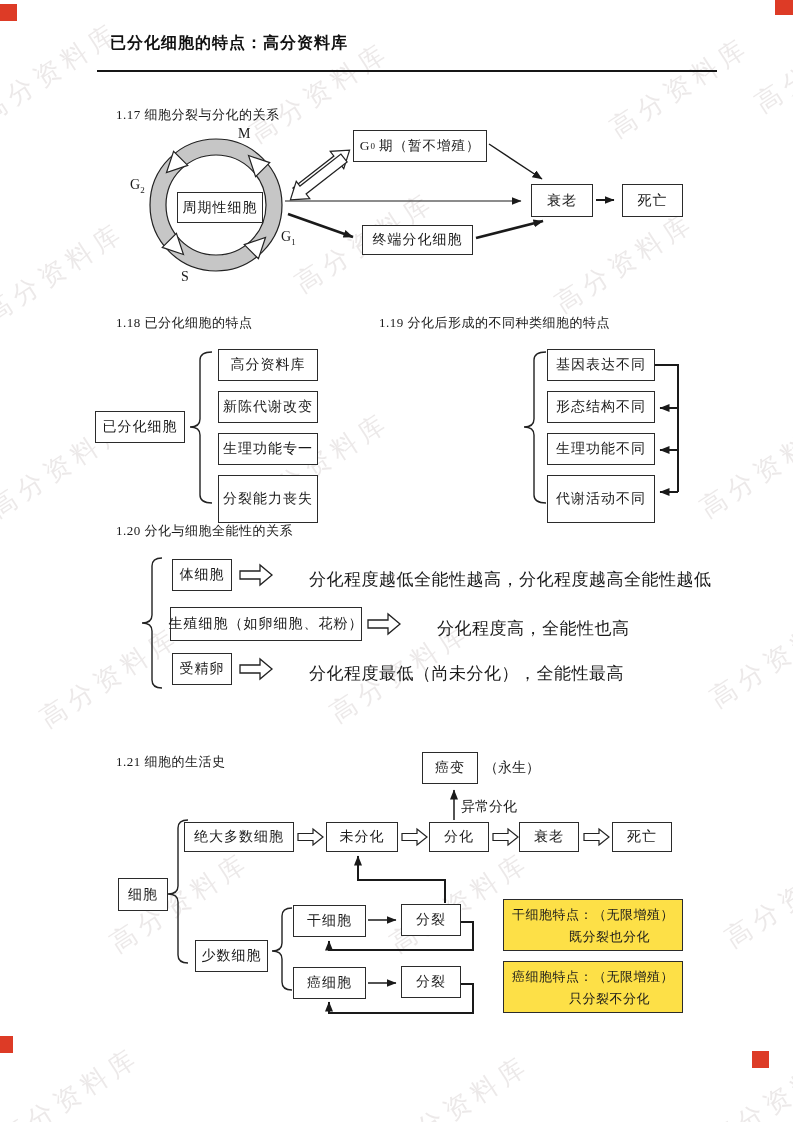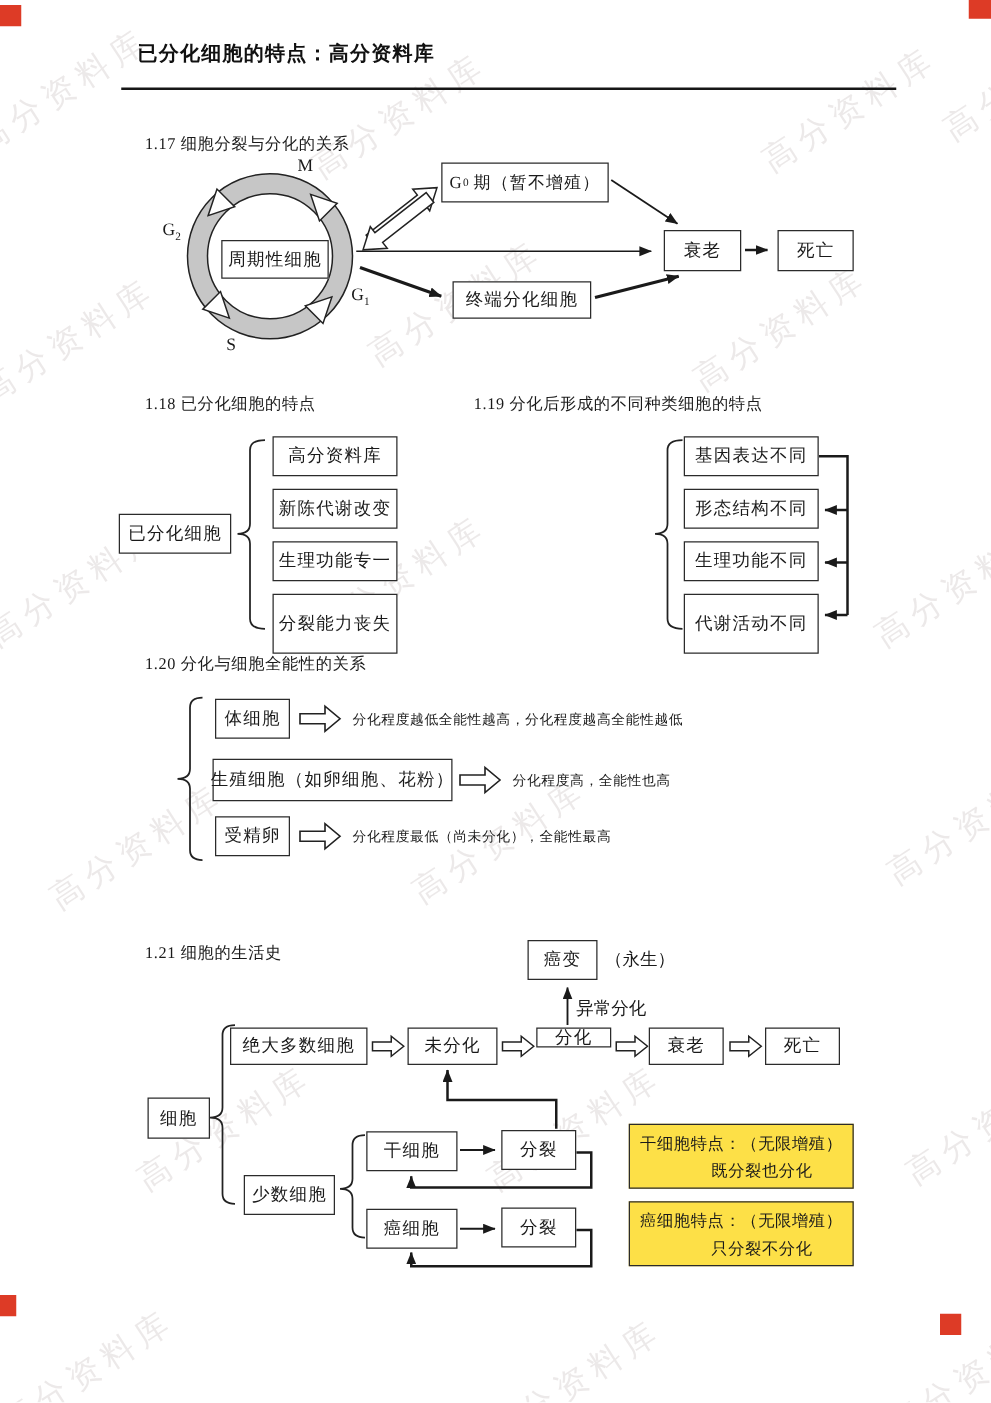--- a/index.html
+++ b/index.html
@@ -7,21 +7,21 @@
         font-family:"Liberation Serif","DejaVu Serif",serif;color:#1a1a1a;}
   .wm{position:absolute;font-size:26px;letter-spacing:6px;color:rgba(186,176,176,0.28);
       transform:rotate(-33deg);white-space:nowrap;z-index:0;
       font-family:"Liberation Sans","DejaVu Sans",sans-serif;}
   .layer-svg{position:absolute;left:0;top:0;z-index:1;}
   .bx{position:absolute;border:1.3px solid #2b2b2b;background:#fff;display:flex;
       align-items:center;justify-content:center;font-size:14px;letter-spacing:1px;
       z-index:2;box-sizing:border-box;white-space:nowrap;}
   .title{position:absolute;z-index:2;font-size:13px;letter-spacing:0.5px;white-space:nowrap;margin-left:24px;}
   .lbl{position:absolute;z-index:2;font-size:14px;white-space:nowrap;}
-  .desc{position:absolute;z-index:2;font-size:11px;letter-spacing:0.5px;white-space:nowrap;font-weight:500;}
+  .desc{position:absolute;z-index:2;font-size:17px;letter-spacing:0.5px;white-space:nowrap;font-weight:500;margin-left:27px;}
   .header-txt{position:absolute;left:110px;top:33px;z-index:2;font-size:16px;font-weight:bold;
       letter-spacing:1px;font-family:"Liberation Sans","DejaVu Sans",sans-serif;color:#111;}
   .hr{position:absolute;left:97px;top:70px;width:620px;height:0;border-top:2px solid #161616;z-index:2;}
   .footer-txt{position:absolute;left:247px;top:1030px;width:200px;text-align:center;
       font-size:13px;letter-spacing:1px;z-index:2;}
   .red-sq{position:absolute;background:var(--red,#dd3b26);z-index:3;}
   .note{position:absolute;border:1.4px solid #2b2b2b;background:#fde047;z-index:2;
       font-size:13px;letter-spacing:0.5px;padding:6px 8px;box-sizing:border-box;}
   .note .l2{text-align:right;padding-right:24px;margin-top:4px;}
   sub{font-size:9px;}
@@ -165,21 +165,21 @@
   <div class="desc" style="left:282px;top:662px">分化程度最低（尚未分化），全能性最高</div>
 
   <div class="title" style="left:92px;top:753px">1.21 细胞的生活史</div>
   <div class="bx" style="left:422px;top:752px;width:56px;height:32px">癌变</div>
   <div class="lbl" style="left:484px;top:759px">（永生）</div>
   <div class="lbl" style="left:461px;top:798px">异常分化</div>
 
   <div class="bx" style="left:118px;top:878px;width:50px;height:33px">细胞</div>
   <div class="bx" style="left:184px;top:822px;width:110px;height:30px">绝大多数细胞</div>
   <div class="bx" style="left:326px;top:822px;width:72px;height:30px">未分化</div>
-  <div class="bx" style="left:429px;top:822px;width:60px;height:16px">分化</div>
+  <div class="bx" style="left:429px;top:822px;width:60px;height:30px">分化</div>
   <div class="bx" style="left:519px;top:822px;width:60px;height:30px">衰老</div>
   <div class="bx" style="left:612px;top:822px;width:60px;height:30px">死亡</div>
 
   <div class="bx" style="left:195px;top:940px;width:73px;height:32px">少数细胞</div>
   <div class="bx" style="left:293px;top:905px;width:73px;height:32px">干细胞</div>
   <div class="bx" style="left:401px;top:904px;width:60px;height:32px">分裂</div>
   <div class="bx" style="left:293px;top:967px;width:73px;height:32px">癌细胞</div>
   <div class="bx" style="left:401px;top:966px;width:60px;height:32px">分裂</div>
 
   <div class="note" style="left:503px;top:899px;width:180px;height:52px">

